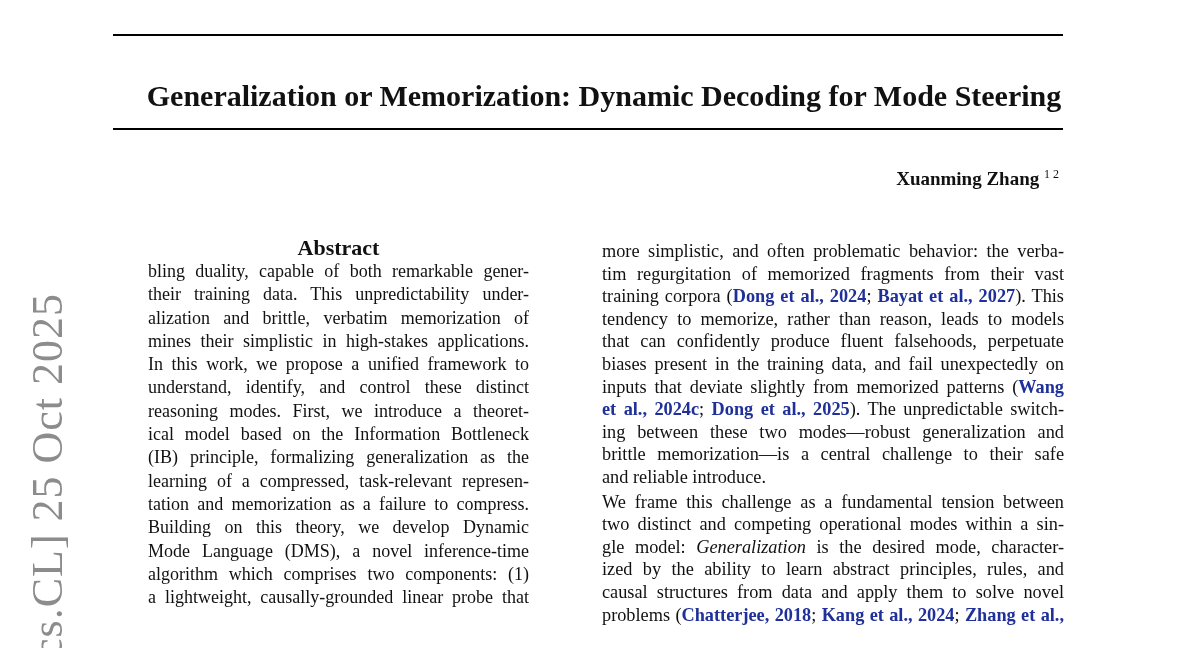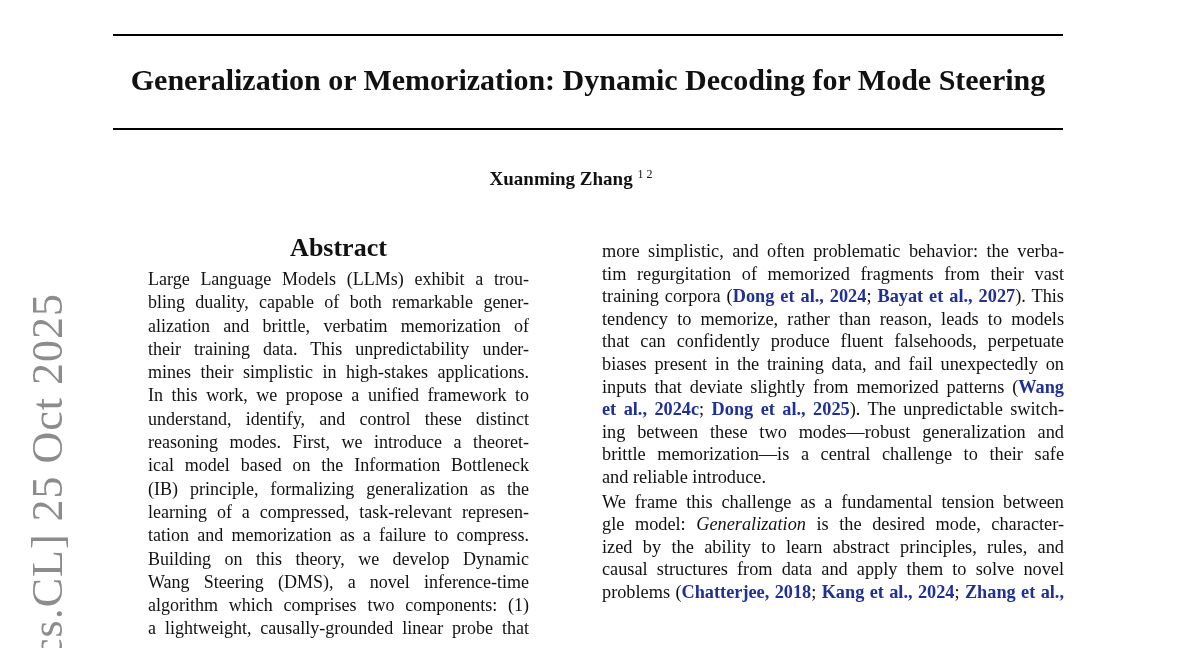--- a/index.html
+++ b/index.html
@@ -20,36 +20,36 @@
     white-space:nowrap;
     letter-spacing:1px;
   }
 
   .rule{position:absolute;left:113px;width:950px;height:2px;background:var(--rule,#000000);}
   .rule-top{top:34px;}
   .rule-bottom{top:128px;}
 
   .title{
     position:absolute;left:113px;top:63px;width:950px;
-    margin:0;text-align:center;
+    margin:16px;text-align:center;
     font-size:30px;font-weight:bold;line-height:34px;
   }
 
   .author{
-    position:absolute;left:96px;top:168px;width:950px;
-    text-align:center;font-size:19px;font-weight:bold;line-height:22px;
+    position:absolute;left:109px;top:168px;width:950px;
+    text-align:right;font-size:19px;font-weight:bold;line-height:22px;
   }
   .author sup{font-size:12px;font-weight:normal;line-height:0;}
 
   .col{position:absolute;}
   .col-left{left:148px;top:236px;width:381px;}
   .col-right{left:602px;top:240px;width:462px;}
 
   .abstract-heading{
-    text-align:center;font-size:26px;font-weight:bold;line-height:24px;margin-bottom:8px;
+    text-align:center;font-size:22px;font-weight:bold;line-height:24px;
   }
 
   .tline{
     font-size:18px;line-height:23.3px;
     text-align:justify;text-align-last:justify;text-justify:inter-word;
     white-space:nowrap;
   }
   .pline{
     font-size:18.3px;line-height:22.6px;
     text-align:justify;text-align-last:justify;text-justify:inter-word;
@@ -71,34 +71,33 @@
   <h1 class="title">Generalization or Memorization: Dynamic Decoding for Mode Steering</h1>
   <div class="rule rule-bottom"></div>
 
   <div class="author">
     <span>Xuanming Zhang</span>&nbsp;<sup>1 2</sup>
   </div>
 
   <div class="col col-left">
     <div class="abstract-heading">Abstract</div>
     <div class="abstract-body" id="abstract-body">
-        <div class="tline">Large Language Models (LLMs) exhibit a trou-</div>
         <div class="tline">bling duality, capable of both remarkable gener-</div>
+        <div class="tline">their training data. This unpredictability under-</div>
         <div class="tline">alization and brittle, verbatim memorization of</div>
-        <div class="tline">their training data. This unpredictability under-</div>
         <div class="tline">mines their simplistic in high-stakes applications.</div>
         <div class="tline">In this work, we propose a unified framework to</div>
         <div class="tline">understand, identify, and control these distinct</div>
         <div class="tline">reasoning modes. First, we introduce a theoret-</div>
         <div class="tline">ical model based on the Information Bottleneck</div>
         <div class="tline">(IB) principle, formalizing generalization as the</div>
         <div class="tline">learning of a compressed, task-relevant represen-</div>
         <div class="tline">tation and memorization as a failure to compress.</div>
         <div class="tline">Building on this theory, we develop Dynamic</div>
-        <div class="tline">Wang Steering (DMS), a novel inference-time</div>
+        <div class="tline">Mode Language (DMS), a novel inference-time</div>
         <div class="tline">algorithm which comprises two components: (1)</div>
         <div class="tline">a lightweight, causally-grounded linear probe that</div>
       </div>
   </div>
 
   <div class="col col-right" id="right-col">
       <div class="para">
         <div class="pline"><span>more simplistic, and often problematic behavior: the verba-</span></div>
         <div class="pline"><span>tim regurgitation of memorized fragments from their vast</span></div>
         <div class="pline"><span>training corpora (</span><span class="cite">Dong et al., 2024</span><span>; </span><span class="cite">Bayat et al., 2027</span><span>). This</span></div>
@@ -106,19 +105,20 @@
         <div class="pline"><span>that can confidently produce fluent falsehoods, perpetuate</span></div>
         <div class="pline"><span>biases present in the training data, and fail unexpectedly on</span></div>
         <div class="pline"><span>inputs that deviate slightly from memorized patterns (</span><span class="cite">Wang</span></div>
         <div class="pline"><span class="cite">et al., 2024c</span><span>; </span><span class="cite">Dong et al., 2025</span><span>). The unpredictable switch-</span></div>
         <div class="pline"><span>ing between these two modes—robust generalization and</span></div>
         <div class="pline"><span>brittle memorization—is a central challenge to their safe</span></div>
         <div class="pline end"><span>and reliable introduce.</span></div>
       </div>
       <div class="para">
         <div class="pline"><span>We frame this challenge as a fundamental tension between</span></div>
+        <div class="pline"><span>two distinct and competing operational modes within a sin-</span></div>
         <div class="pline"><span>gle model: </span><span class="it">Generalization</span><span> is the desired mode, character-</span></div>
         <div class="pline"><span>ized by the ability to learn abstract principles, rules, and</span></div>
         <div class="pline"><span>causal structures from data and apply them to solve novel</span></div>
         <div class="pline"><span>problems (</span><span class="cite">Chatterjee, 2018</span><span>; </span><span class="cite">Kang et al., 2024</span><span>; </span><span class="cite">Zhang et al.,</span></div>
       </div>
     </div>
 </div>
 
 </body></html>

